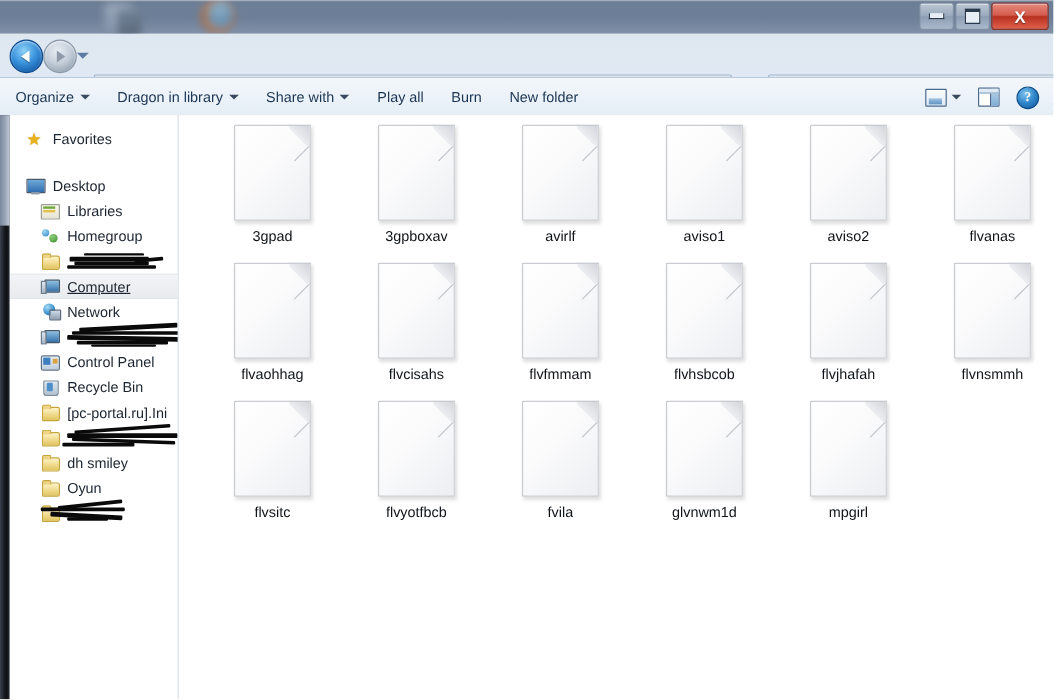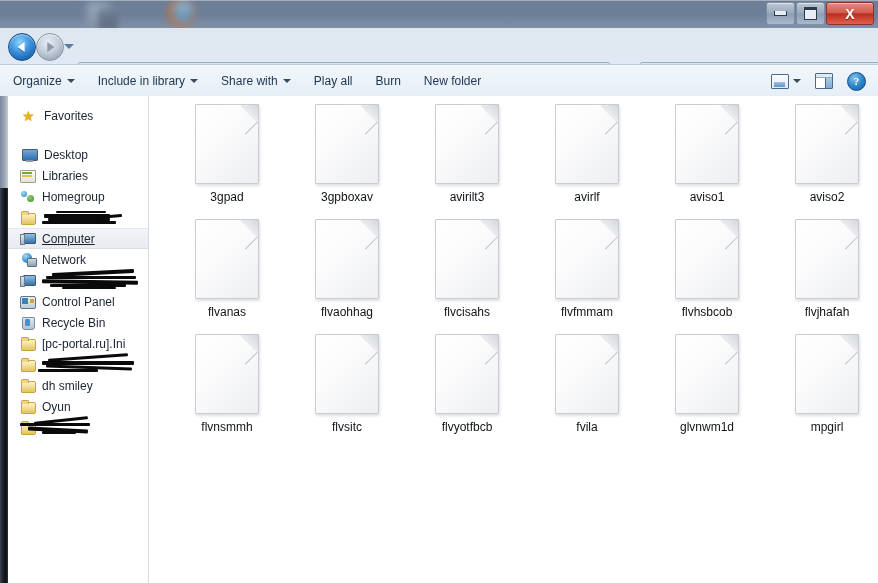--- a/index.html
+++ b/index.html
@@ -246,21 +246,21 @@
     background: #ffffff;
     border-right: 1px solid #d4dbe3;
     overflow: hidden;
     font-size: 12px;
   }
   .side-row {
     display: flex; align-items: center; gap: 6px;
     height: 21px; padding-left: 14px; position: relative;
     color: #1b2430; white-space: nowrap; cursor: default;
   }
-  .side-row.indent { padding-left: 12px; }
+  .side-row.indent { padding-left: 26px; }
   .side-row.selected {
     background: linear-gradient(180deg, #f2f4f7 0%, #e8ebef 100%);
     border-top: 1px solid #e2e6ea; border-bottom: 1px solid #dcdfe4;
     height: 19px;
     text-decoration: underline;
   }
   .side-gap { height: 9px; }
   .side-label { overflow: hidden; text-overflow: clip; }
 
   
@@ -470,21 +470,21 @@
       </div>
     </div>
 
     <div class="cmdbar">
 
       <div class="cmd-item">
         <span>Organize</span>
         <span class="caret-dn"></span>
       </div>
       <div class="cmd-item">
-        <span>Include in library</span>
+        <span>Dragon in library</span>
         <span class="caret-dn"></span>
       </div>
       <div class="cmd-item">
         <span>Share with</span>
         <span class="caret-dn"></span>
       </div>
       <div class="cmd-item">
         <span>Play all</span>
       </div>
       <div class="cmd-item">
@@ -630,26 +630,20 @@
         <div class="file-cell">
           <div class="file-icon">
               <span class="fold-edge"></span>
             </div>
           <div class="file-label">3gpboxav</div>
         </div>
         <div class="file-cell">
           <div class="file-icon">
               <span class="fold-edge"></span>
             </div>
-          <div class="file-label">avirilt3</div>
-        </div>
-        <div class="file-cell">
-          <div class="file-icon">
-              <span class="fold-edge"></span>
-            </div>
           <div class="file-label">avirlf</div>
         </div>
         <div class="file-cell">
           <div class="file-icon">
               <span class="fold-edge"></span>
             </div>
           <div class="file-label">aviso1</div>
         </div>
 
         <div class="file-cell">

